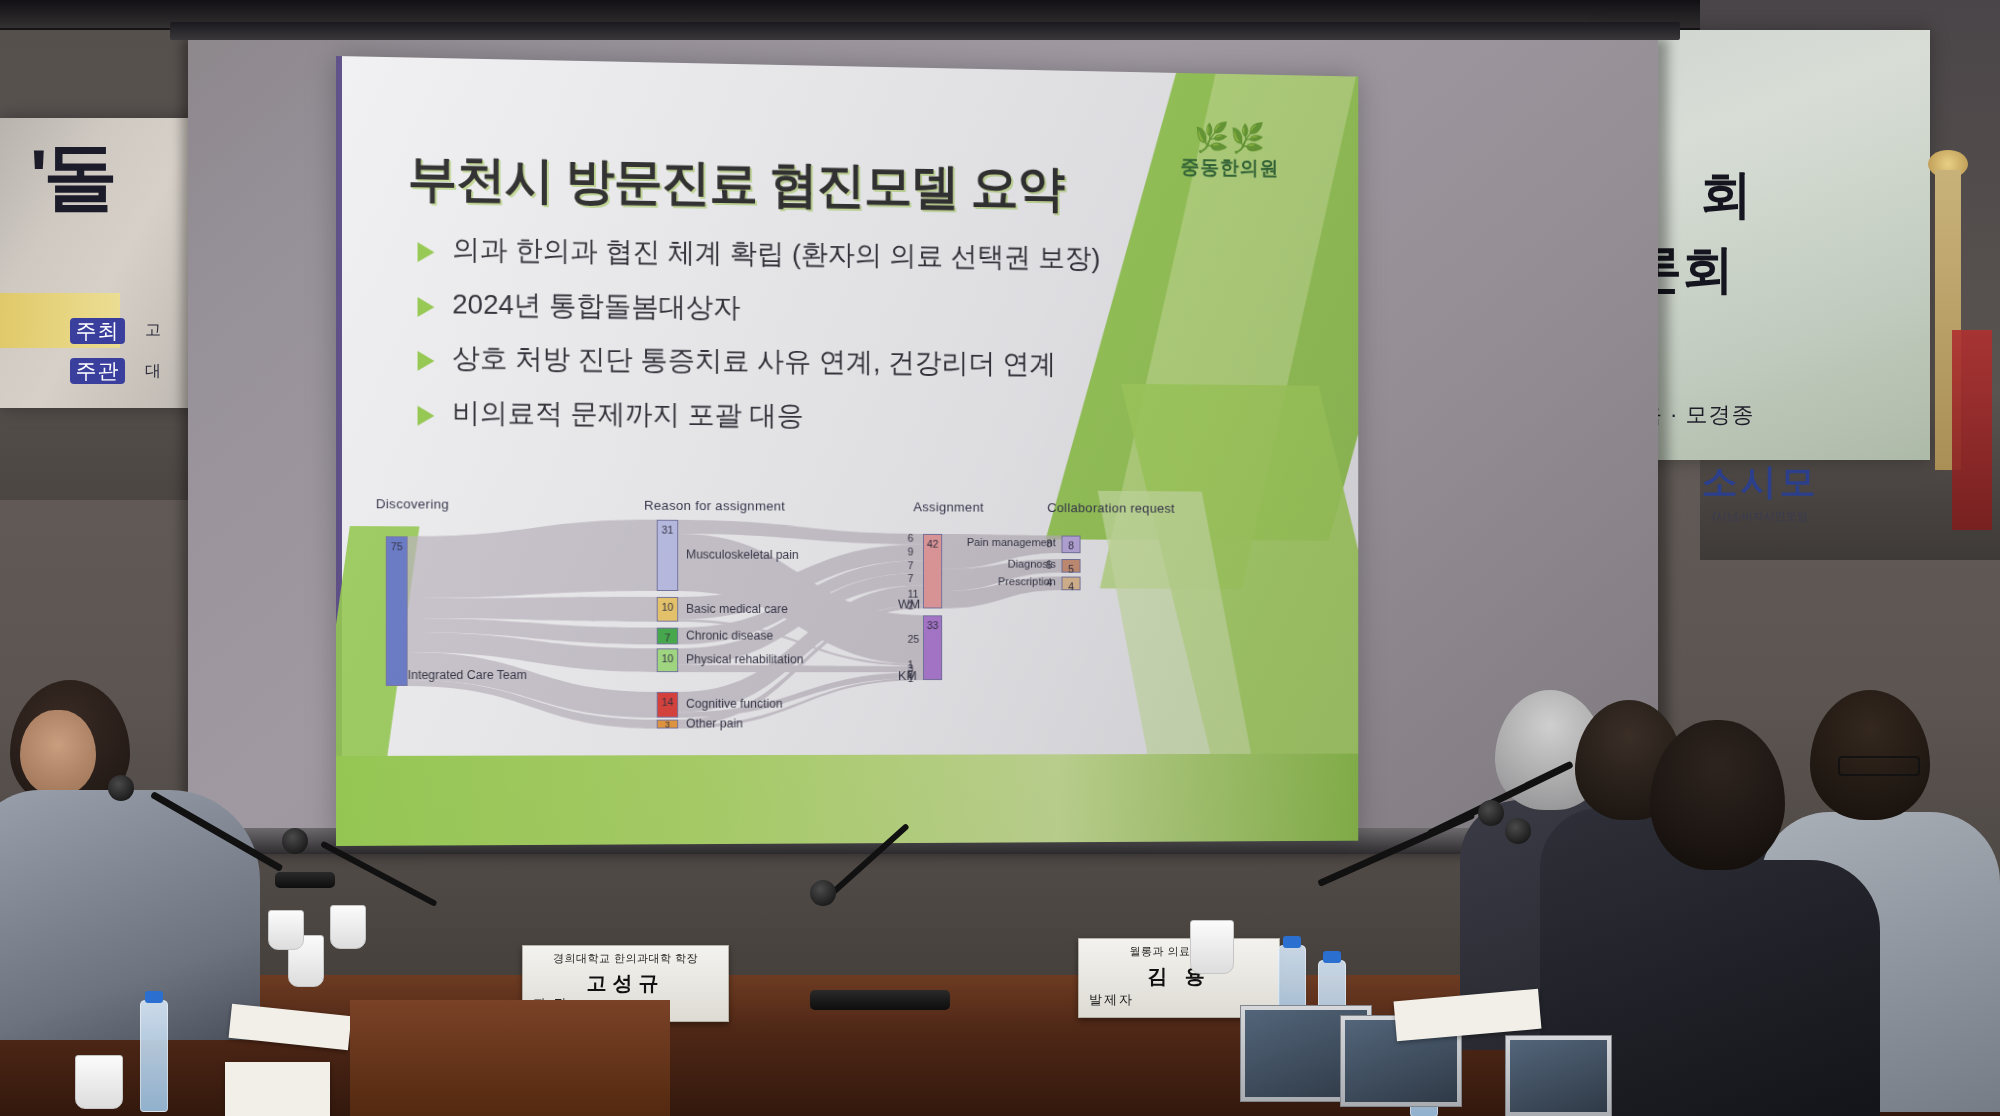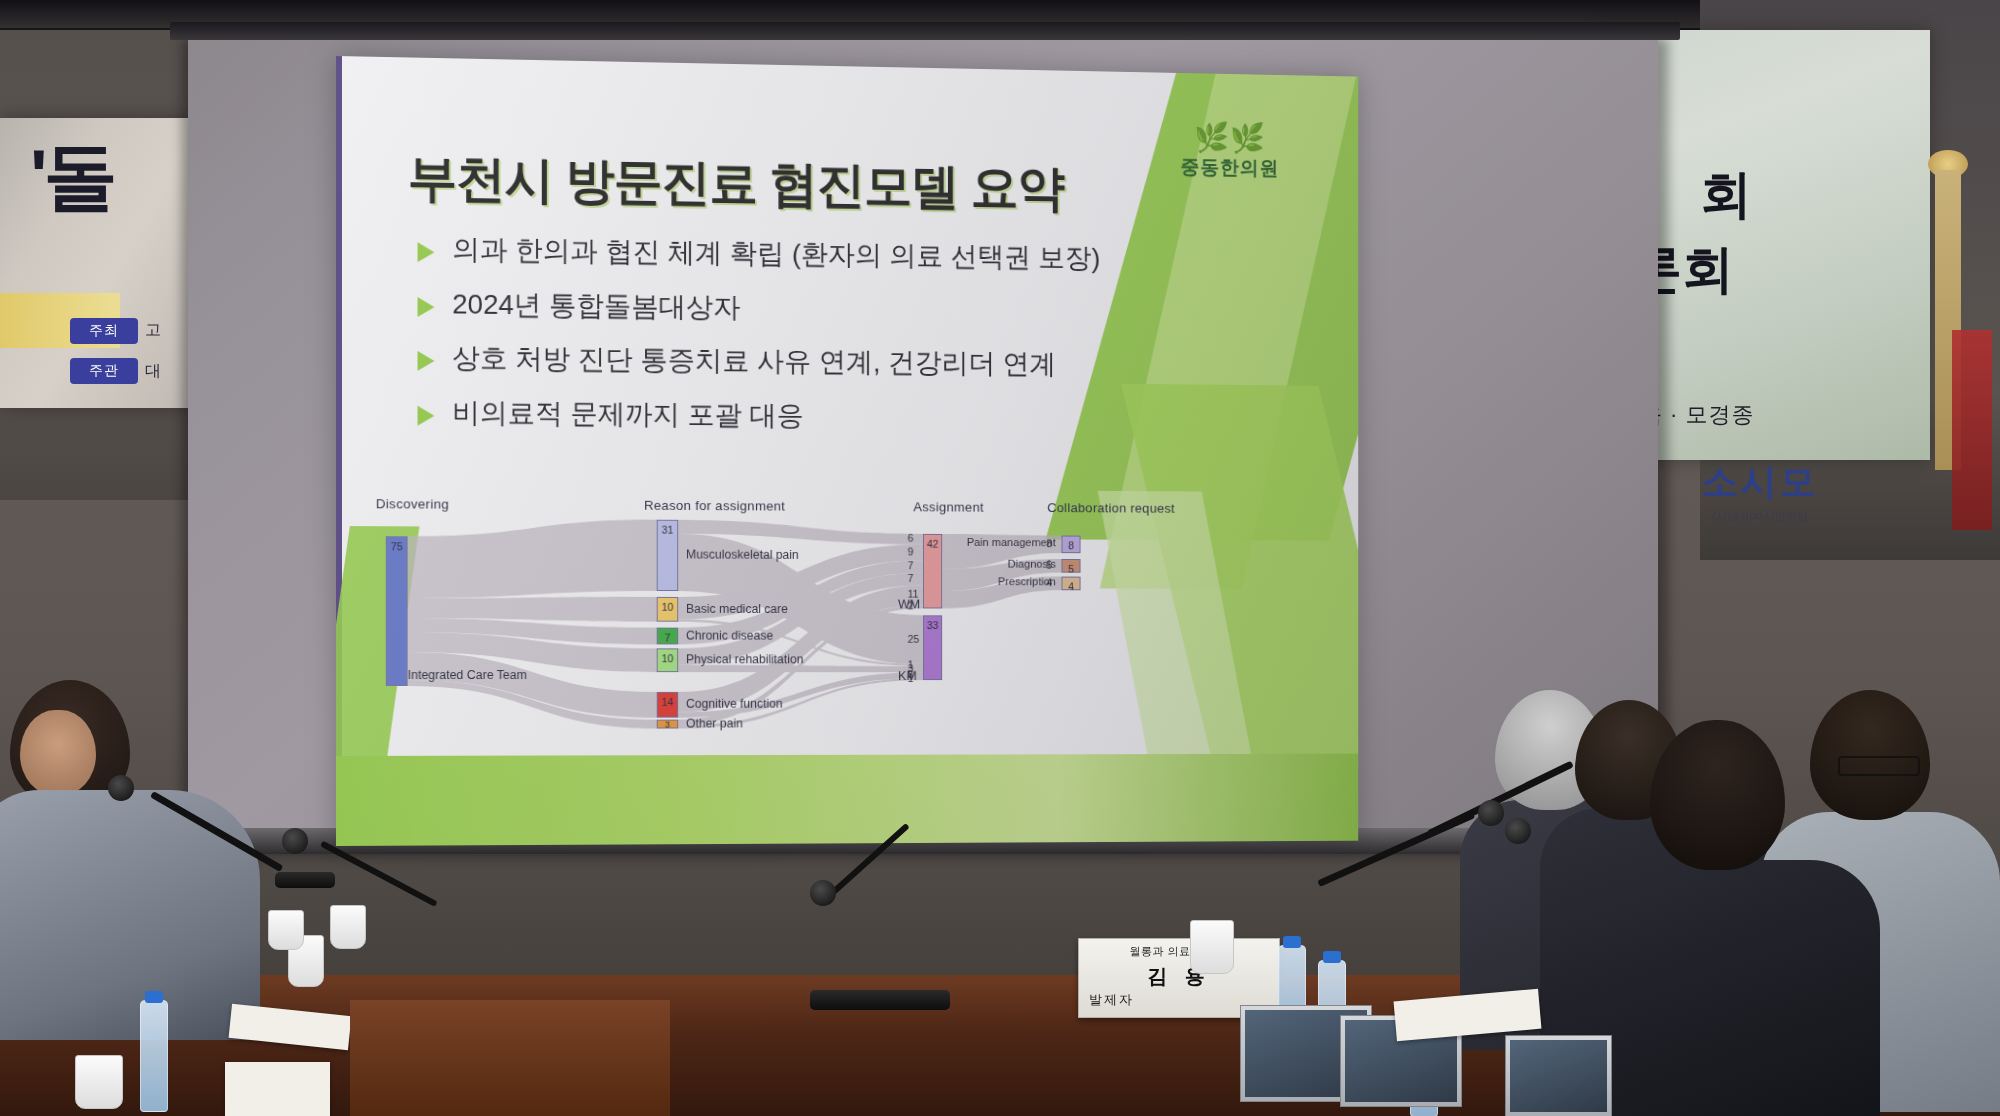--- a/index.html
+++ b/index.html
@@ -12,21 +12,21 @@
   .ceiling{position:absolute;left:0;top:0;width:2000px;height:34px;background:linear-gradient(180deg,#111014,#2a2729 60%,#3d393a);}
   .ceil-line{position:absolute;left:0;top:28px;width:2000px;height:4px;background:#0f0e11;opacity:.8;}
   .wall-right{position:absolute;right:0;top:0;width:300px;height:560px;background:linear-gradient(180deg,#4a4548,#5a5450 70%,#3e3a37);}
   .wall-left{position:absolute;left:0;top:30px;width:300px;height:470px;background:linear-gradient(180deg,#56504d,#5d5653 60%,#4b4642);}
 
   
   .banner-left{position:absolute;left:0;top:118px;width:200px;height:290px;background:
      linear-gradient(120deg,#b9b3ae 0%,#cfc9c2 30%,#d6d0c8 55%,#bdb7b1 100%);box-shadow:0 0 18px rgba(0,0,0,.35);}
   .banner-left .bl-title{position:absolute;left:30px;top:10px;font-size:74px;font-weight:bold;color:#1b1b2a;letter-spacing:-4px;}
   .bl-yellow{position:absolute;left:0;top:175px;width:120px;height:55px;background:linear-gradient(90deg,#e3c95a,#efe08a);opacity:.85;}
-  .bl-badge{position:absolute;left:70px;width:68px;height:26px;border-radius:4px;background:#3a3f9e;color:#fff;font-size:14px;display:flex;align-items:center;justify-content:center;letter-spacing:1px;}
+  .bl-badge{position:absolute;left:70px;width:55px;height:26px;border-radius:4px;background:#3a3f9e;color:#fff;font-size:21px;display:flex;align-items:center;justify-content:center;letter-spacing:1px;}
   .bl-b1{top:200px;}
   .bl-b2{top:240px;}
   .bl-sub{position:absolute;left:145px;font-size:16px;color:#2a2a3a;}
   .bl-s1{top:202px;}
   .bl-s2{top:243px;}
 
   
   .banner-right{position:absolute;left:1600px;top:30px;width:330px;height:430px;background:
      linear-gradient(160deg,#cfd6cf 0%,#d8ded6 25%,#c6cfc4 60%,#aebaa8 100%);box-shadow:0 0 18px rgba(0,0,0,.3);}
   .br-w1{position:absolute;left:1700px;top:160px;font-size:52px;font-weight:bold;color:#15151f;}
@@ -324,20 +324,25 @@
   <div class="mic" style="left:828px;top:895px;width:110px;height:6px;transform:rotate(-42deg);"></div>
   <div class="mic-head" style="left:810px;top:880px;"></div>
   <div class="mic-base" style="left:810px;top:990px;width:140px;height:20px;"></div>
 
   <div class="mic" style="left:1430px;top:830px;width:160px;height:7px;transform:rotate(-26deg);"></div>
   <div class="mic-head" style="left:1478px;top:800px;"></div>
 
   <div class="mic" style="left:1320px;top:880px;width:170px;height:7px;transform:rotate(-24deg);"></div>
   <div class="mic-head" style="left:1505px;top:818px;"></div>
 
+  <div class="plate" style="left:522px;top:945px;width:205px;height:75px;">
+    <div class="ptop">경희대학교 한의과대학 학장</div>
+    <div class="pmain">고성규</div>
+    <div class="prole">좌 장</div>
+  </div>
 
   <div class="plate" style="left:1078px;top:938px;width:200px;height:78px;">
     <div class="ptop">월롱과 의료 의사실</div>
     <div class="pmain">김 용</div>
     <div class="prole">발제자</div>
   </div>
 
   <div class="cup" style="left:330px;top:905px;"></div>
   <div class="cup" style="left:288px;top:935px;height:50px;"></div>
   <div class="cup" style="left:268px;top:910px;height:38px;"></div>

